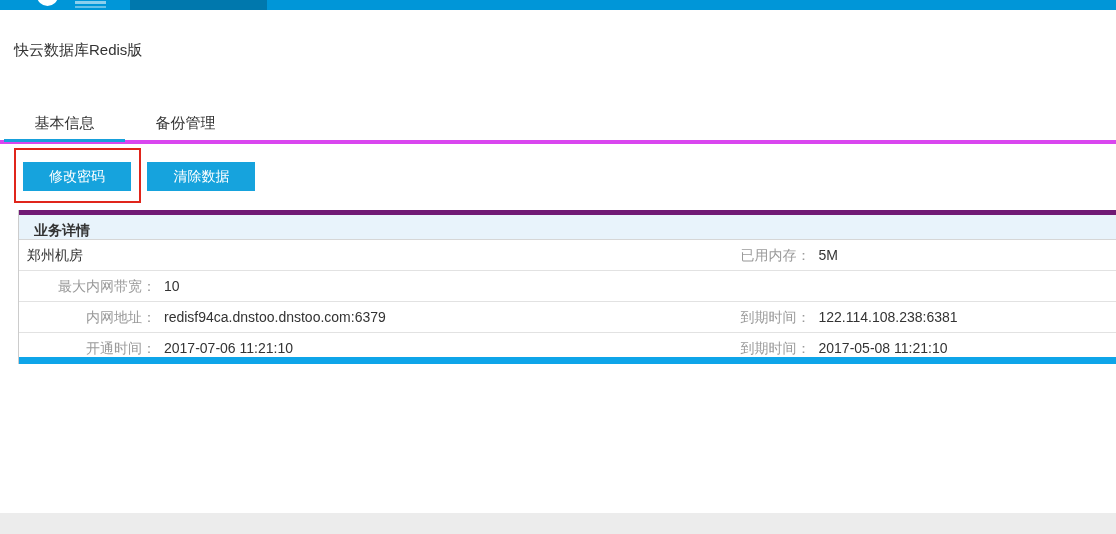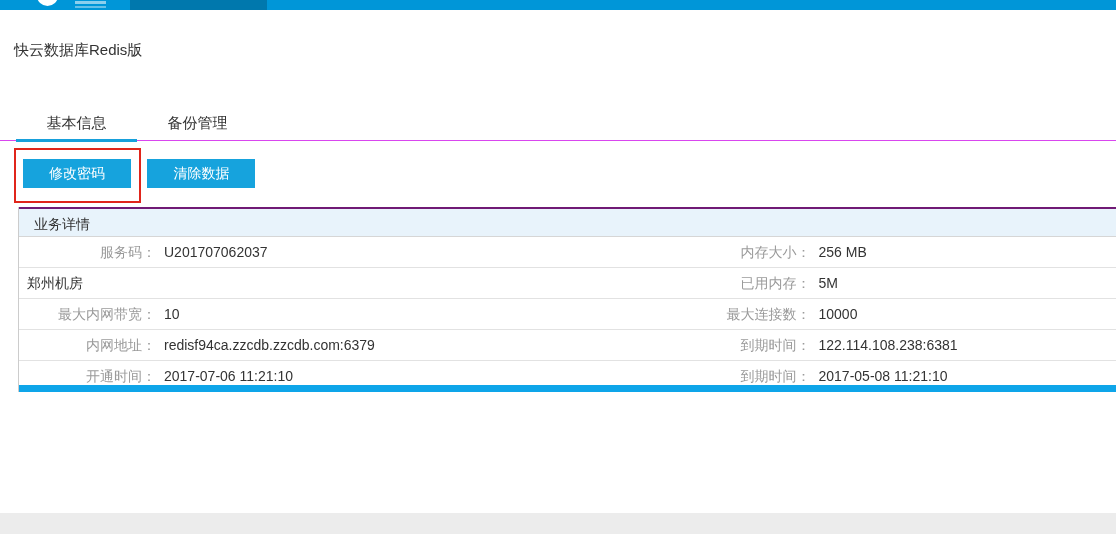--- a/index.html
+++ b/index.html
@@ -32,22 +32,22 @@
   .page-title {
     margin: 26px 0 0 14px;
     font-size: 15px; font-weight: normal; color: #333;
     line-height: 28px;
   }
 
   
   .tabs {
     display: flex;
     margin-top: 46px;
-    padding-left: 16px;
-    border-bottom: 1px solid #d946ef;
+    padding-left: 4px;
+    border-bottom: 4px solid #d946ef;
   }
   .tab {
     width: 121px; height: 30px; line-height: 26px;
     text-align: center; font-size: 15px; color: #333;
     position: relative; cursor: pointer;
   }
   .tab.active::after {
     content: ""; position: absolute; left: 0; right: 0; bottom: -2px;
     height: 3px; background: #17a0db;
   }
@@ -73,24 +73,24 @@
 
   
   .panel {
     margin: 19px 0 0 18px;
     width: calc(100% - 18px);
     border-left: 1px solid #cccccc;
   }
   .panel-header {
     height: 30px; line-height: 30px;
     background: #e8f3fb;
-    border-top: 2px solid #701a75;
+    border-top: 5px solid #701a75;
     border-bottom: 1px solid #d6d6d6;
     padding-left: 15px;
-    font-size: 14px; font-weight: normal; color: #333;
+    font-size: 14px; font-weight: bold; color: #333;
   }
   .detail-row {
     display: flex;
     height: 31px; line-height: 30px;
     border-bottom: 1px solid #e2e2e2;
     font-size: 14px;
   }
   .detail-row:last-child { border-bottom: 7px solid #0ea5e9; }
   .cell { width: 50%; display: flex; }
   .cell .label { color: #9a9a9a; text-align: right; flex-shrink: 0; }
@@ -124,56 +124,42 @@
 <div class="btn-row">
   <button class="btn">修改密码</button>
   <button class="btn">清除数据</button>
 </div>
 
 <div class="annotation-box"></div>
 
 <div class="panel">
   <div class="panel-header">业务详情</div>
 
-  <div class="detail-row">
-    <div class="cell left">
-      <span class="label">服务码：</span>
-      <span class="value">U201707062037</span>
-    </div>
-    <div class="cell right">
-      <span class="label">内存大小：</span>
-      <span class="value">256 MB</span>
-    </div>
-  </div>
 
   <div class="detail-row">
     <div class="cell left">
       <span class="value">郑州机房</span>
     </div>
     <div class="cell right">
       <span class="label">已用内存：</span>
       <span class="value">5M</span>
     </div>
   </div>
 
   <div class="detail-row">
     <div class="cell left">
       <span class="label">最大内网带宽：</span>
       <span class="value">10</span>
     </div>
-    <div class="cell right">
-      <span class="label">最大连接数：</span>
-      <span class="value">10000</span>
-    </div>
   </div>
 
   <div class="detail-row">
     <div class="cell left">
       <span class="label">内网地址：</span>
-      <span class="value">redisf94ca.zzcdb.zzcdb.com:6379</span>
+      <span class="value">redisf94ca.dnstoo.dnstoo.com:6379</span>
     </div>
     <div class="cell right">
       <span class="label">到期时间：</span>
       <span class="value">122.114.108.238:6381</span>
     </div>
   </div>
 
   <div class="detail-row">
     <div class="cell left">
       <span class="label">开通时间：</span>

